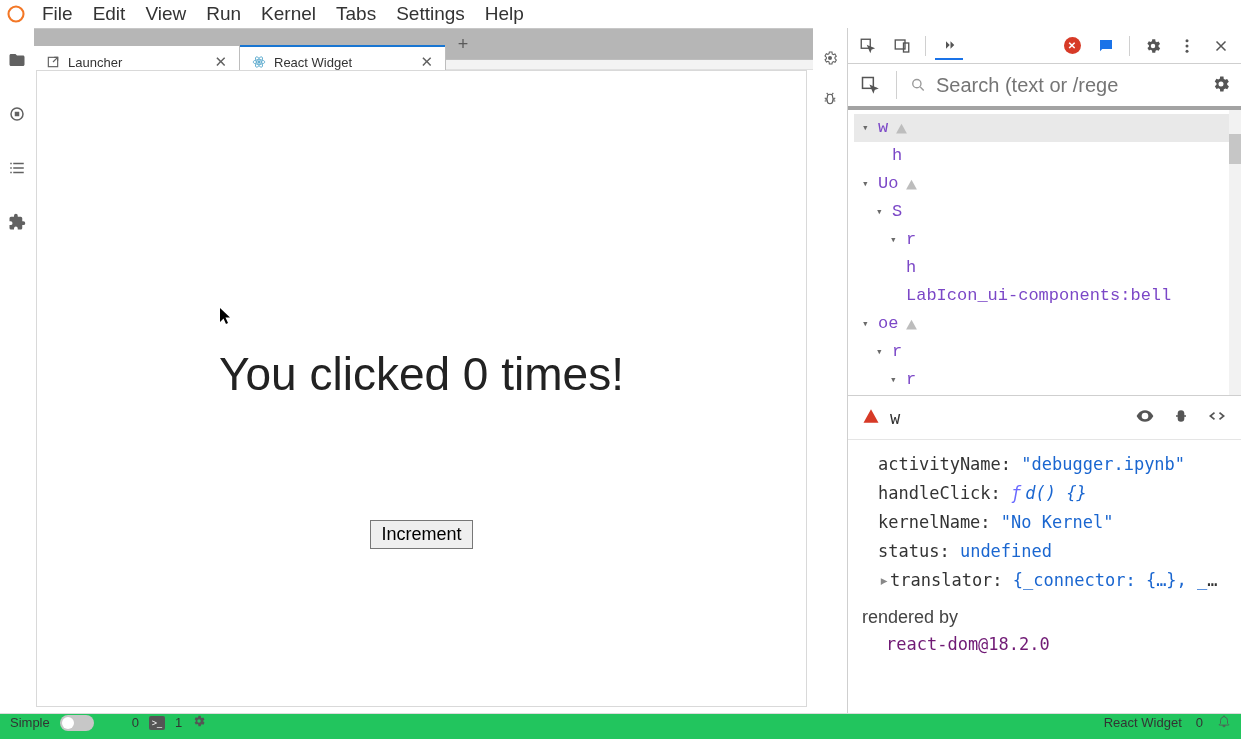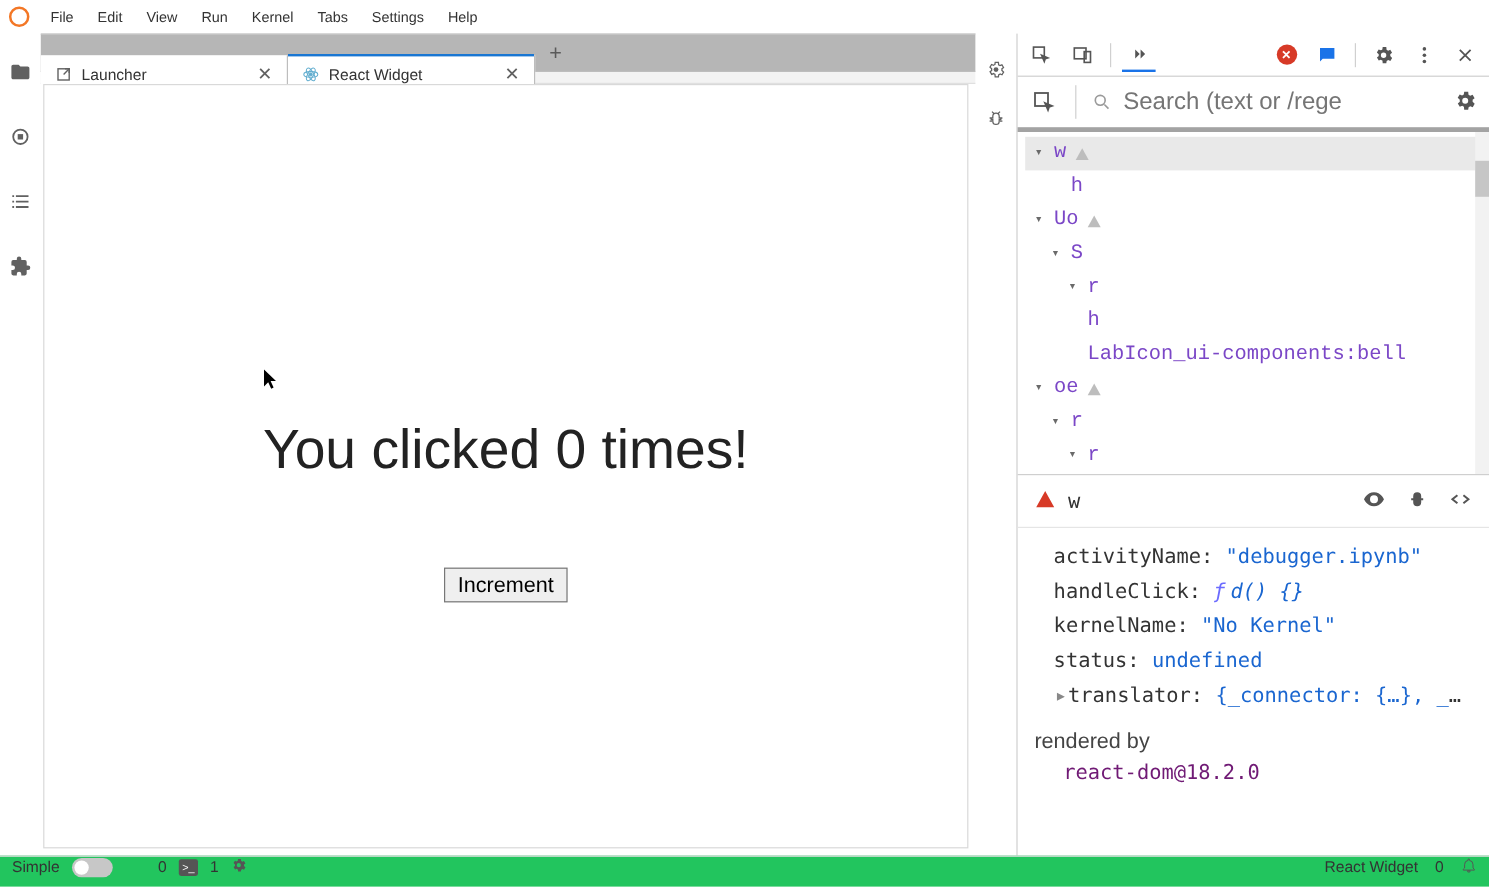--- a/index.html
+++ b/index.html
@@ -2,21 +2,21 @@
 <html><head>
 <meta charset="utf-8">
 <style>
   * { box-sizing: border-box; margin: 0; padding: 0; }
   html, body { width: 1241px; height: 739px; font-family: -apple-system, BlinkMacSystemFont, "Segoe UI", Helvetica, Arial, sans-serif; font-size: 13px; color: #333; overflow: hidden; background:#fff; }
   .app { display:flex; flex-direction:column; width:100%; height:100%; }
 
   
   .menubar { display:flex; align-items:center; height:28px; padding:0 4px; border-bottom:0px solid #ddd; }
   .logo { width:20px; height:20px; margin:0 6px 0 2px; display:flex; align-items:center; justify-content:center;}
-  .menu-item { padding:4px 10px; cursor:default; border-radius:3px; font-size:12px;}
+  .menu-item { padding:4px 10px; cursor:default; border-radius:3px; font-size:19px;}
 
   
   .body-row { flex:1 1 auto; display:flex; min-height:0; }
 
   
   .activity-bar { width:34px; background:#fff; border-right:0px solid #ddd; display:flex; flex-direction:column; align-items:center; padding-top:22px; gap:34px;}
   .act-icon { width:20px; height:20px; color:#616161; display:flex; align-items:center; justify-content:center; }
   .act-icon svg { width:18px; height:18px; fill:#616161;}
 
   
@@ -24,21 +24,21 @@
   .tabstrip { display:flex; align-items:center; background:#b6b6b6; height:32px; border-top:1px solid #c7c7c7; border-bottom:1px solid #bdbdbd;}
   .tab { display:flex; align-items:center; gap:8px; background:#fff; height:32px; padding:0 10px 0 12px; border-right:1px solid #bdbdbd; min-width:206px; position:relative;margin-top:17px; }
   .tab.inactive { box-shadow:none; }
   .tab.active::before { content:""; position:absolute; top:-1px; left:0; right:0; height:2px; background:#1976d2; }
   .tab-icon { width:14px; height:14px; display:flex; align-items:center; justify-content:center; color:#616161;}
   .tab-icon svg { width:14px; height:14px;}
   .tab-title { font-size:13px; color:#333; flex:1 1 auto; }
   .tab-close { color:#616161; font-size:15px; padding:0 2px; cursor:pointer;}
   .tab-add { width:26px; height:26px; display:flex; align-items:center; justify-content:center; color:#5a5a5a; font-size:18px; margin-left:4px; cursor:pointer;}
   .doc-toolbar { height:10px; background:#f3f3f3; border-bottom:1px solid #e0e0e0;}
-  .react-pane { flex:1 1 auto; display:flex; flex-direction:column; align-items:center; justify-content:flex-start; position:relative; background:#fff; margin:0 6px 6px 2px; border:1px solid #d9d9d9;}
+  .react-pane { flex:1 1 auto; display:flex; flex-direction:column; align-items:center; justify-content:flex-start; position:relative; background:#fff; margin:0 6px 6px 2px; border:1px solid #d9d9d9;gap:47px;}
   .react-heading { margin-top:276px; font-size:46px; font-weight:400; letter-spacing:0px; color:#222;}
   .react-btn { margin-top:72px; font-size:18px; padding:3px 10px; background:#efefef; border:1px solid #777; font-family:inherit;}
   .cursor-ptr { position:absolute; left:182px; top:236px; font-size:15px; pointer-events:none;}
 
   
   .right-rail { width:34px; background:#fff; border-left:0px solid #ddd; display:flex; flex-direction:column; align-items:center; gap:22px; padding-top:22px;}
   .right-rail svg { width:16px; height:16px; fill:#616161;}
 
   
   .devtools { width:394px; border-left:1px solid #cfcfcf; display:flex; flex-direction:column; min-height:0;}

